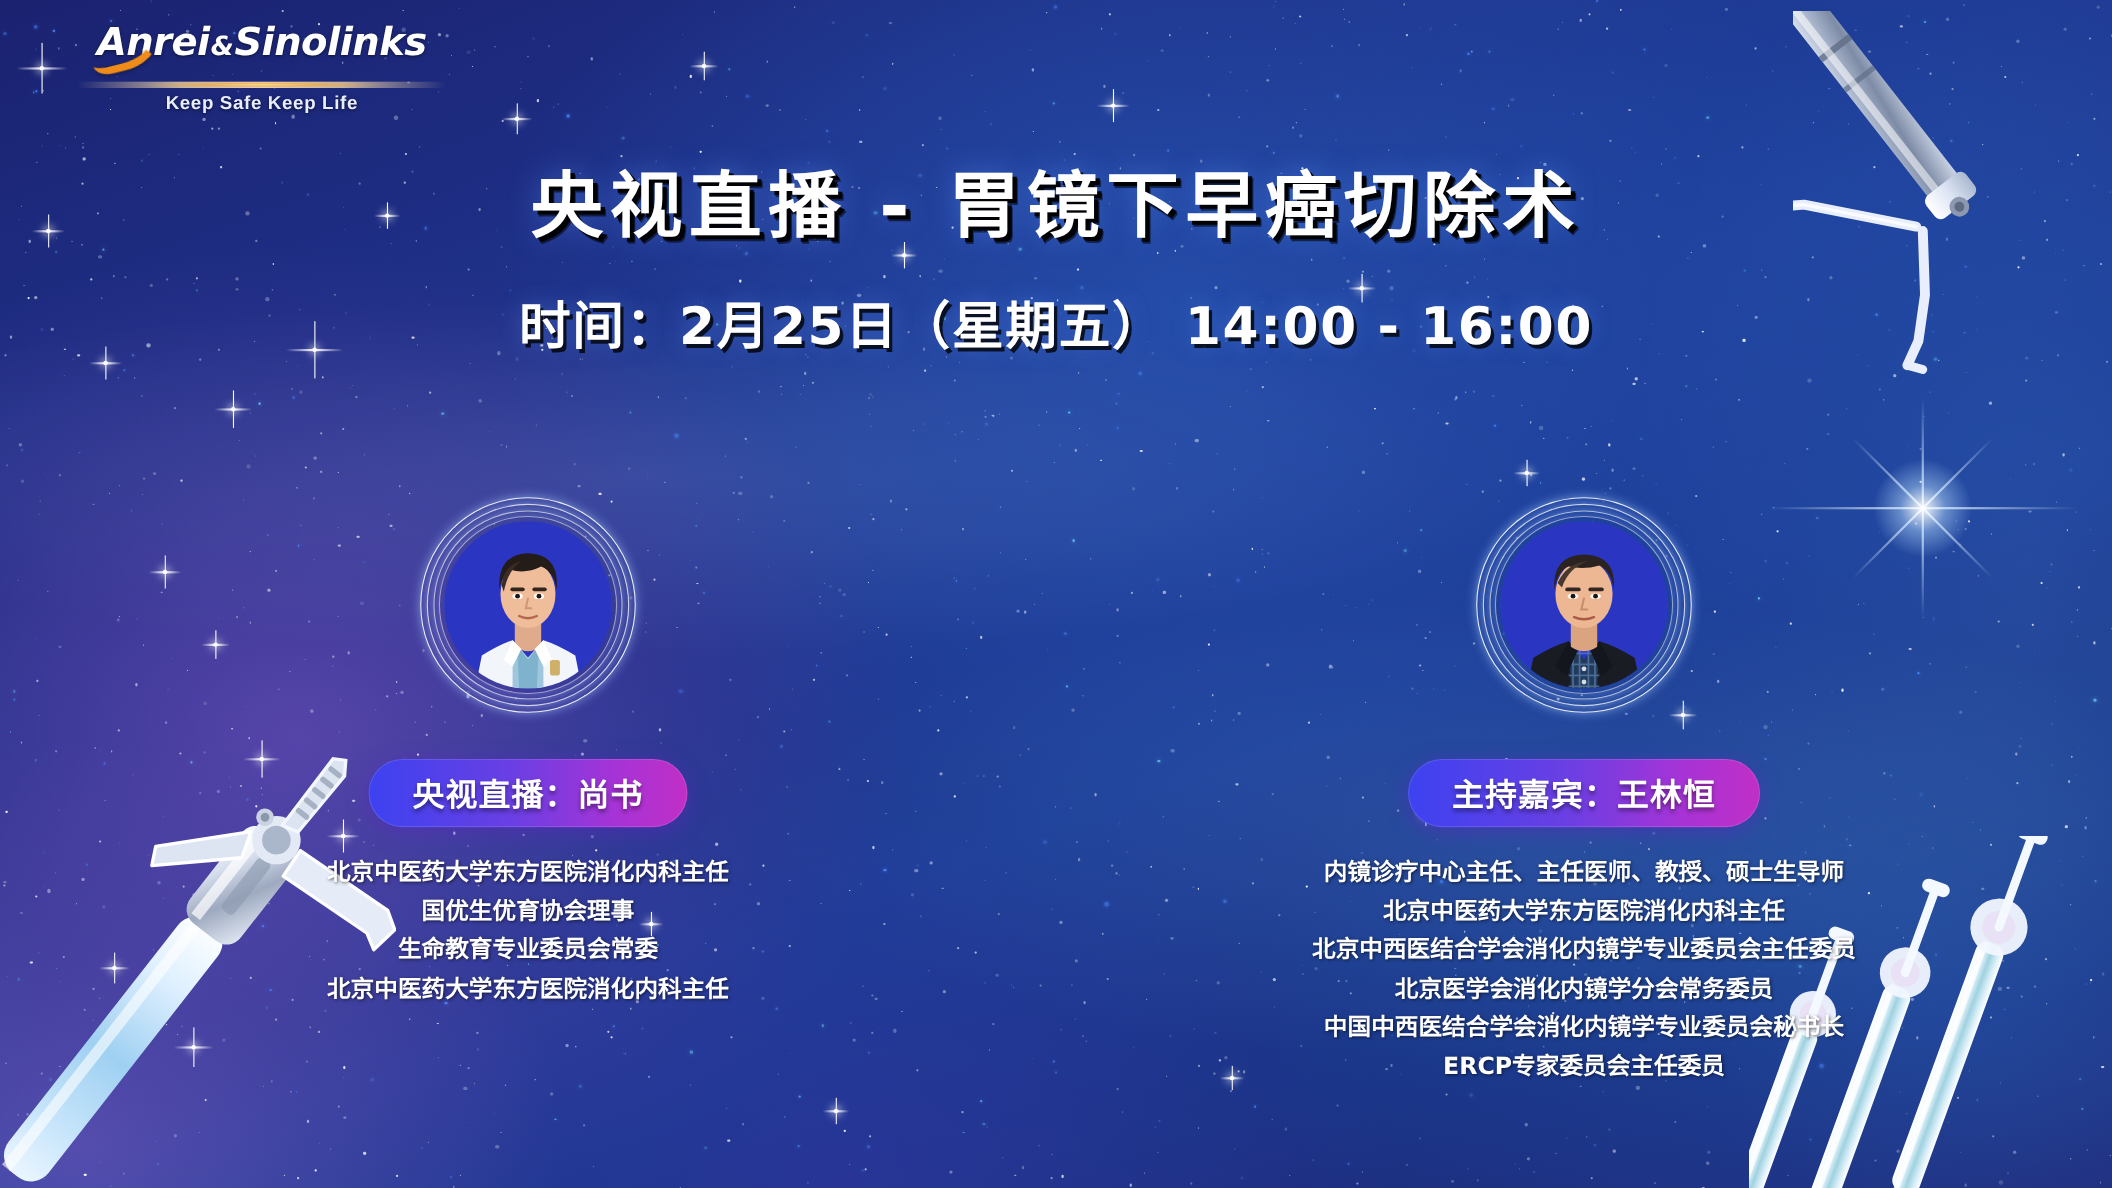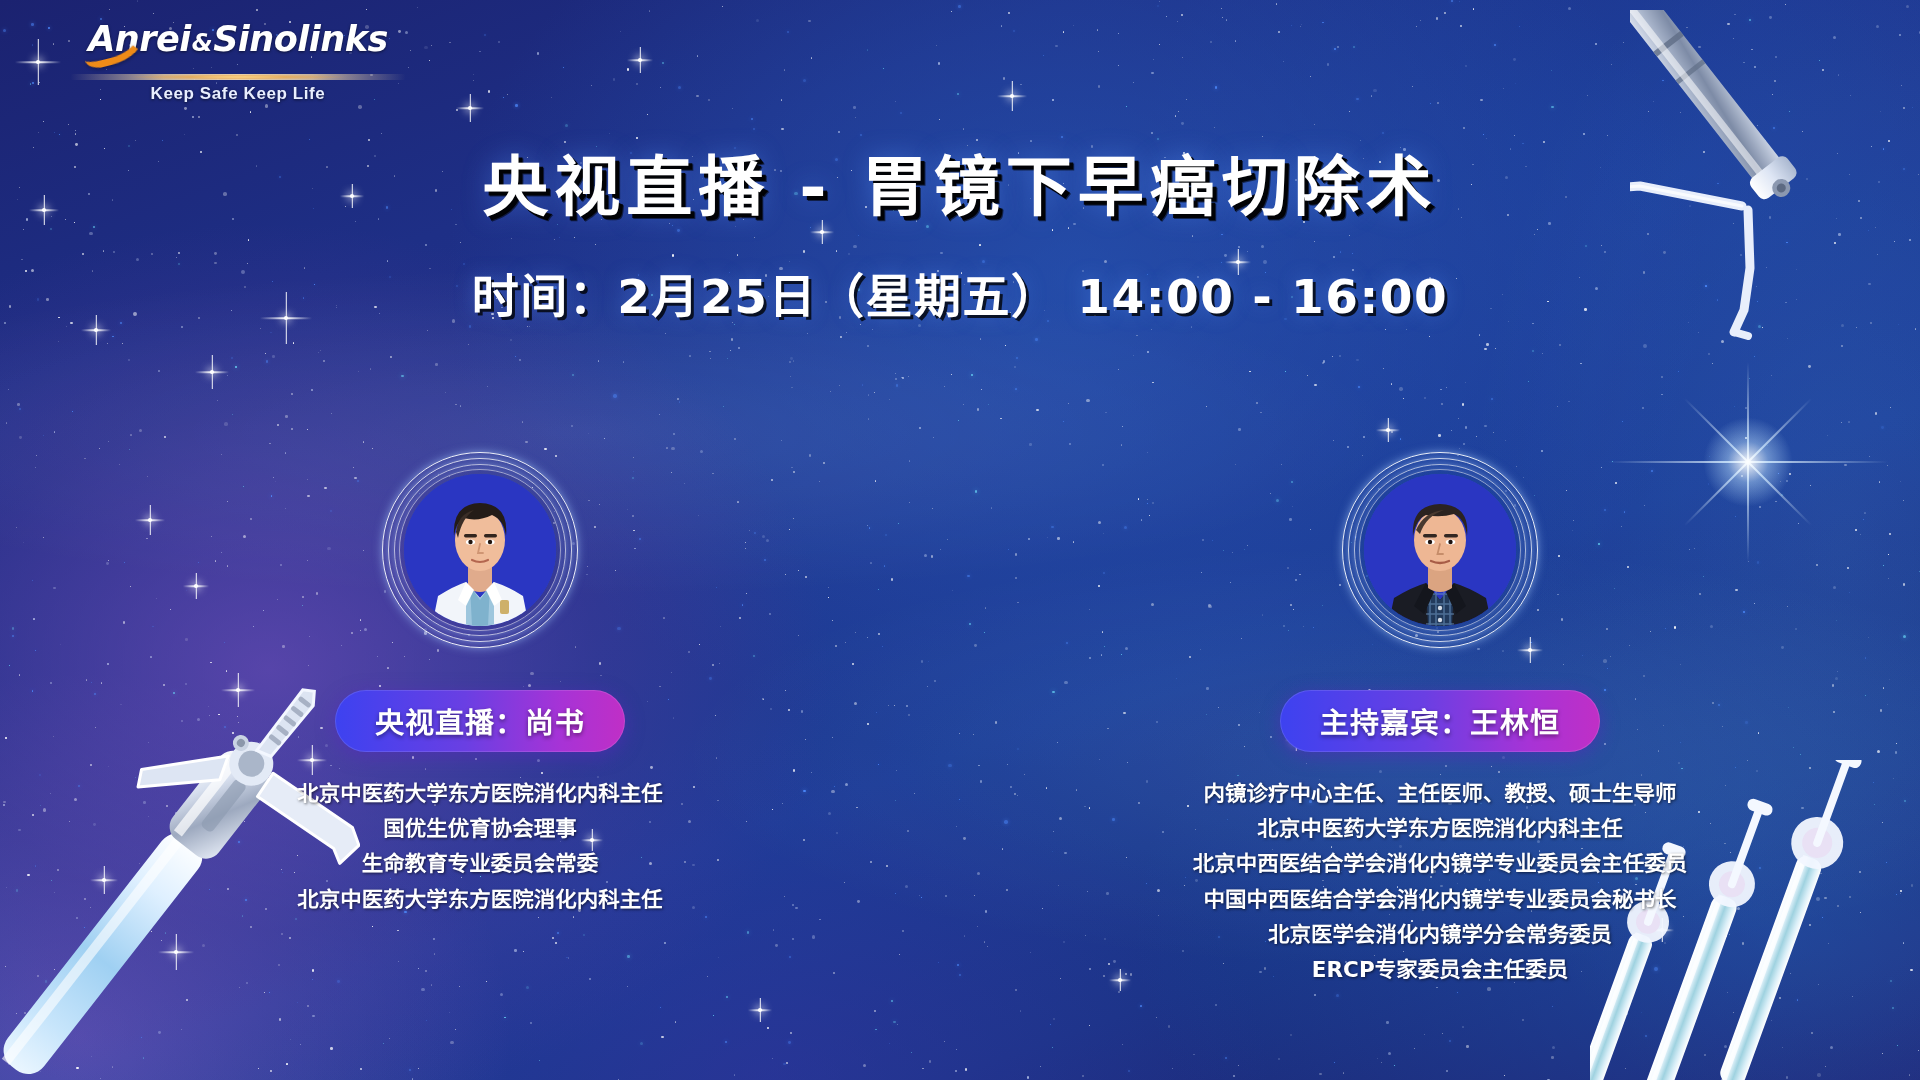--- a/index.html
+++ b/index.html
@@ -2480,20 +2480,20 @@
             <circle cx="76" cy="134" r="2.2" fill="#d5dbe4"></circle>
             <circle cx="76" cy="146" r="2.2" fill="#d5dbe4"></circle>
           </svg>
         </div>
       </div>
       <div class="name-pill">主持嘉宾：王林恒</div>
       <div class="creds">
         <div class="cred-line">内镜诊疗中心主任、主任医师、教授、硕士生导师</div>
         <div class="cred-line">北京中医药大学东方医院消化内科主任</div>
         <div class="cred-line">北京中西医结合学会消化内镜学专业委员会主任委员</div>
+        <div class="cred-line">北京医学会消化内镜学分会常务委员</div>
         <div class="cred-line">中国中西医结合学会消化内镜学专业委员会秘书长</div>
-        <div class="cred-line">北京医学会消化内镜学分会常务委员</div>
         <div class="cred-line">ERCP专家委员会主任委员</div>
       </div>
     </div>
 
   </div>
 </div>
 
 </body></html>

